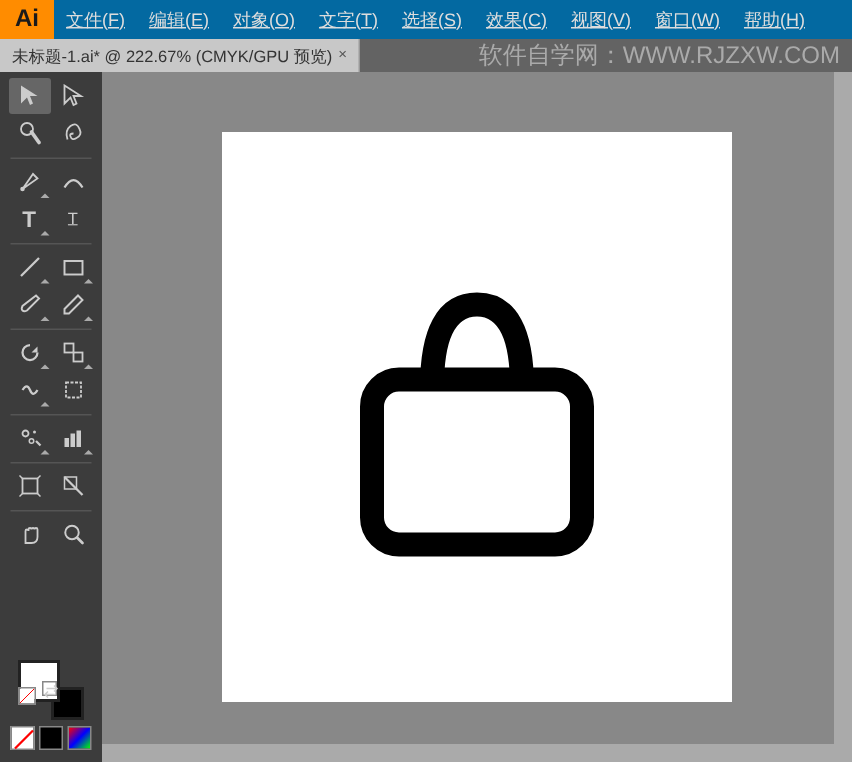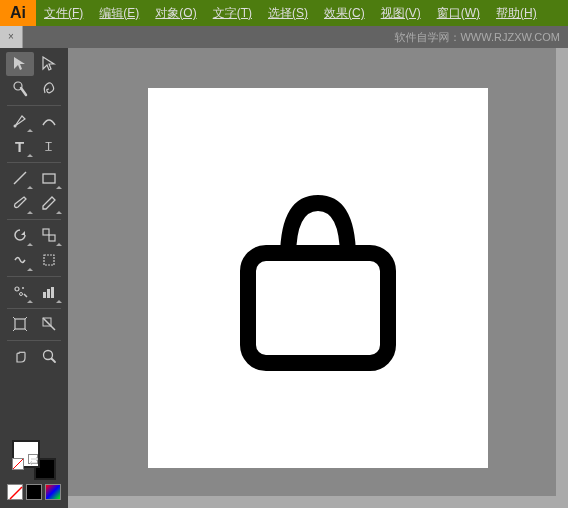--- a/index.html
+++ b/index.html
@@ -3,21 +3,21 @@
   <meta charset="utf-8">
   <style>
     * { margin: 0; padding: 0; box-sizing: border-box; }
     body { width: 568px; height: 508px; overflow: hidden; font-family: 'Microsoft YaHei', Arial, sans-serif; font-size: 12px; background: #ccc; }
 
     
     .title-bar {
       display: flex;
       align-items: center;
       height: 26px;
-      background: #4d7c0f;
+      background: #0369a1;
       color: #ccc;
     }
     .title-bar .ai-logo {
       width: 36px;
       height: 26px;
       background: #ff8c00;
       display: flex; align-items: center; justify-content: center;
       font-weight: bold; font-size: 16px; color: #1a1a1a;
       flex-shrink: 0;
     }
@@ -57,21 +57,21 @@
     .tab-bar .tab .tab-close {
       font-size: 10px;
       color: #555;
       cursor: pointer;
       line-height: 1;
     }
     .tab-bar .watermark {
       flex: 1;
       text-align: right;
       padding-right: 8px;
-      font-size: 11px;
+      font-size: 16px;
       color: #aaa;
     }
 
     
     .main-area {
       display: flex;
       height: calc(508px - 26px - 22px);
     }
 
     
@@ -200,20 +200,21 @@
     <span>选择(S)</span>
     <span>效果(C)</span>
     <span>视图(V)</span>
     <span>窗口(W)</span>
     <span>帮助(H)</span>
   </div>
 </div>
 
 <div class="tab-bar">
   <div class="tab">
+    <span>未标题-1.ai* @ 222.67%  (CMYK/GPU 预览)</span>
     <span class="tab-close">×</span>
   </div>
   <div class="watermark">软件自学网：WWW.RJZXW.COM</div>
 </div>
 
 <div class="main-area">
 
   <div class="toolbar">
 
     <div class="tool-row">

